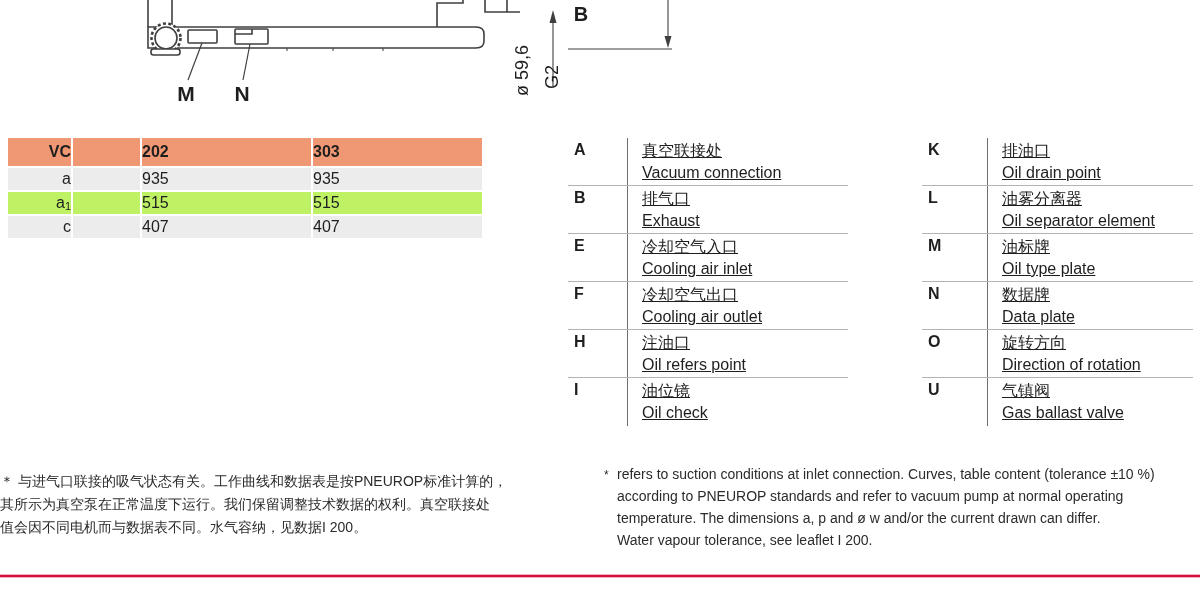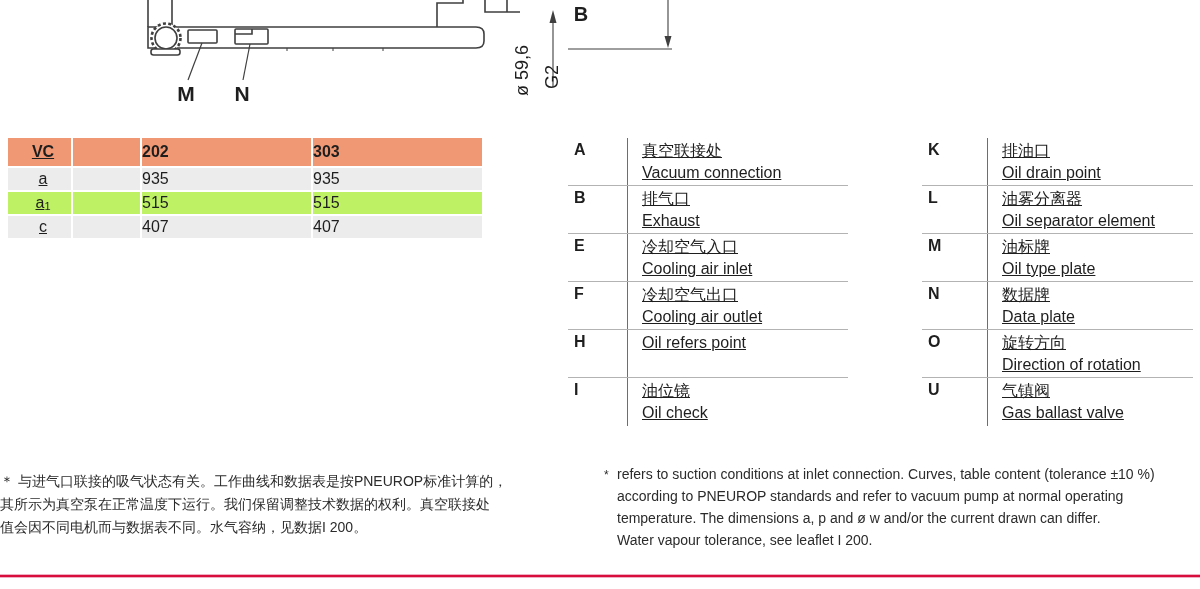--- a/index.html
+++ b/index.html
@@ -8,21 +8,21 @@
     font-family:"Liberation Sans","DejaVu Sans",sans-serif;color:#1e1e1e;
   }
   
   .drawing{position:absolute;left:0;top:0;width:700px;height:120px;}
   
   .dim-table{position:absolute;left:8px;top:138px;width:474px;font-size:16px;}
   .dt-row{display:grid;grid-template-columns:63px 67px 169px 169px;column-gap:2px;}
   .dt-row.dt-body{margin-top:2px;}
   .dt-cell{height:22px;line-height:22px;box-sizing:border-box;}
   .dt-header .dt-cell{height:28px;line-height:28px;font-weight:bold;background:var(--header-orange,#F09873);}
-  .dt-label{padding-left:7px;text-align:center;text-decoration:underline;}
+  .dt-label{padding-left:7px;text-align:right;}
   .dt-val{}
   .r-gray .dt-cell{background:#ECECEC;}
   .r-light .dt-cell{background:#bef264;}
   .sub{font-size:11px;vertical-align:-2px;}
   
   .legend{position:absolute;top:138px;}
   .legend-left{left:568px;width:280px;}
   .legend-right{left:922px;width:271px;}
   .lg-entry{display:flex;height:48px;box-sizing:border-box;border-bottom:1px solid #B3B3B3;}
   .lg-entry.last{border-bottom:none;}
@@ -152,20 +152,21 @@
     <div class="lg-entry">
       <div class="lg-letter">F</div>
       <div class="lg-text">
         <div class="lg-zh">冷却空气出口</div>
         <div class="lg-en">Cooling air outlet</div>
       </div>
     </div>
     <div class="lg-entry">
       <div class="lg-letter">H</div>
       <div class="lg-text">
+        <div class="lg-zh">注油口</div>
         <div class="lg-en">Oil refers point</div>
       </div>
     </div>
     <div class="lg-entry last">
       <div class="lg-letter">I</div>
       <div class="lg-text">
         <div class="lg-zh">油位镜</div>
         <div class="lg-en">Oil check</div>
       </div>
     </div>

